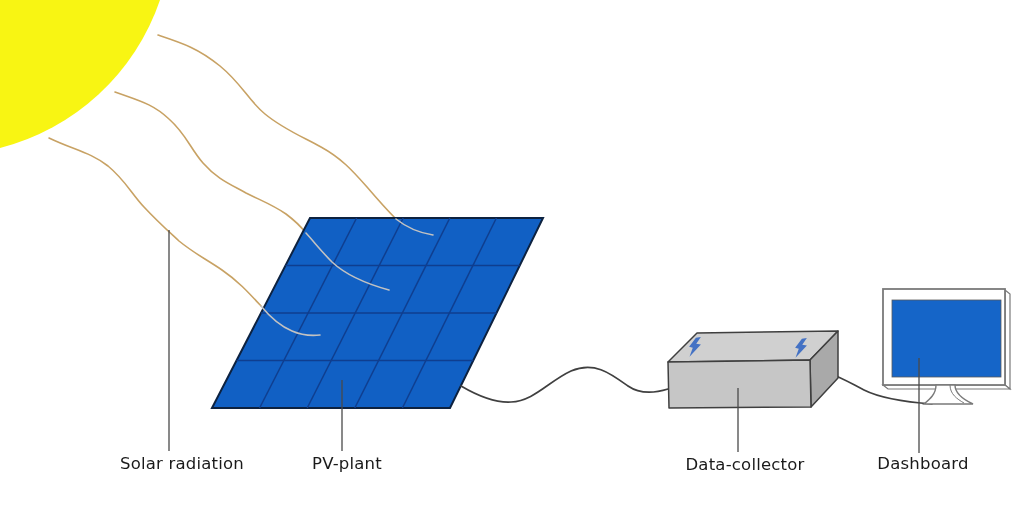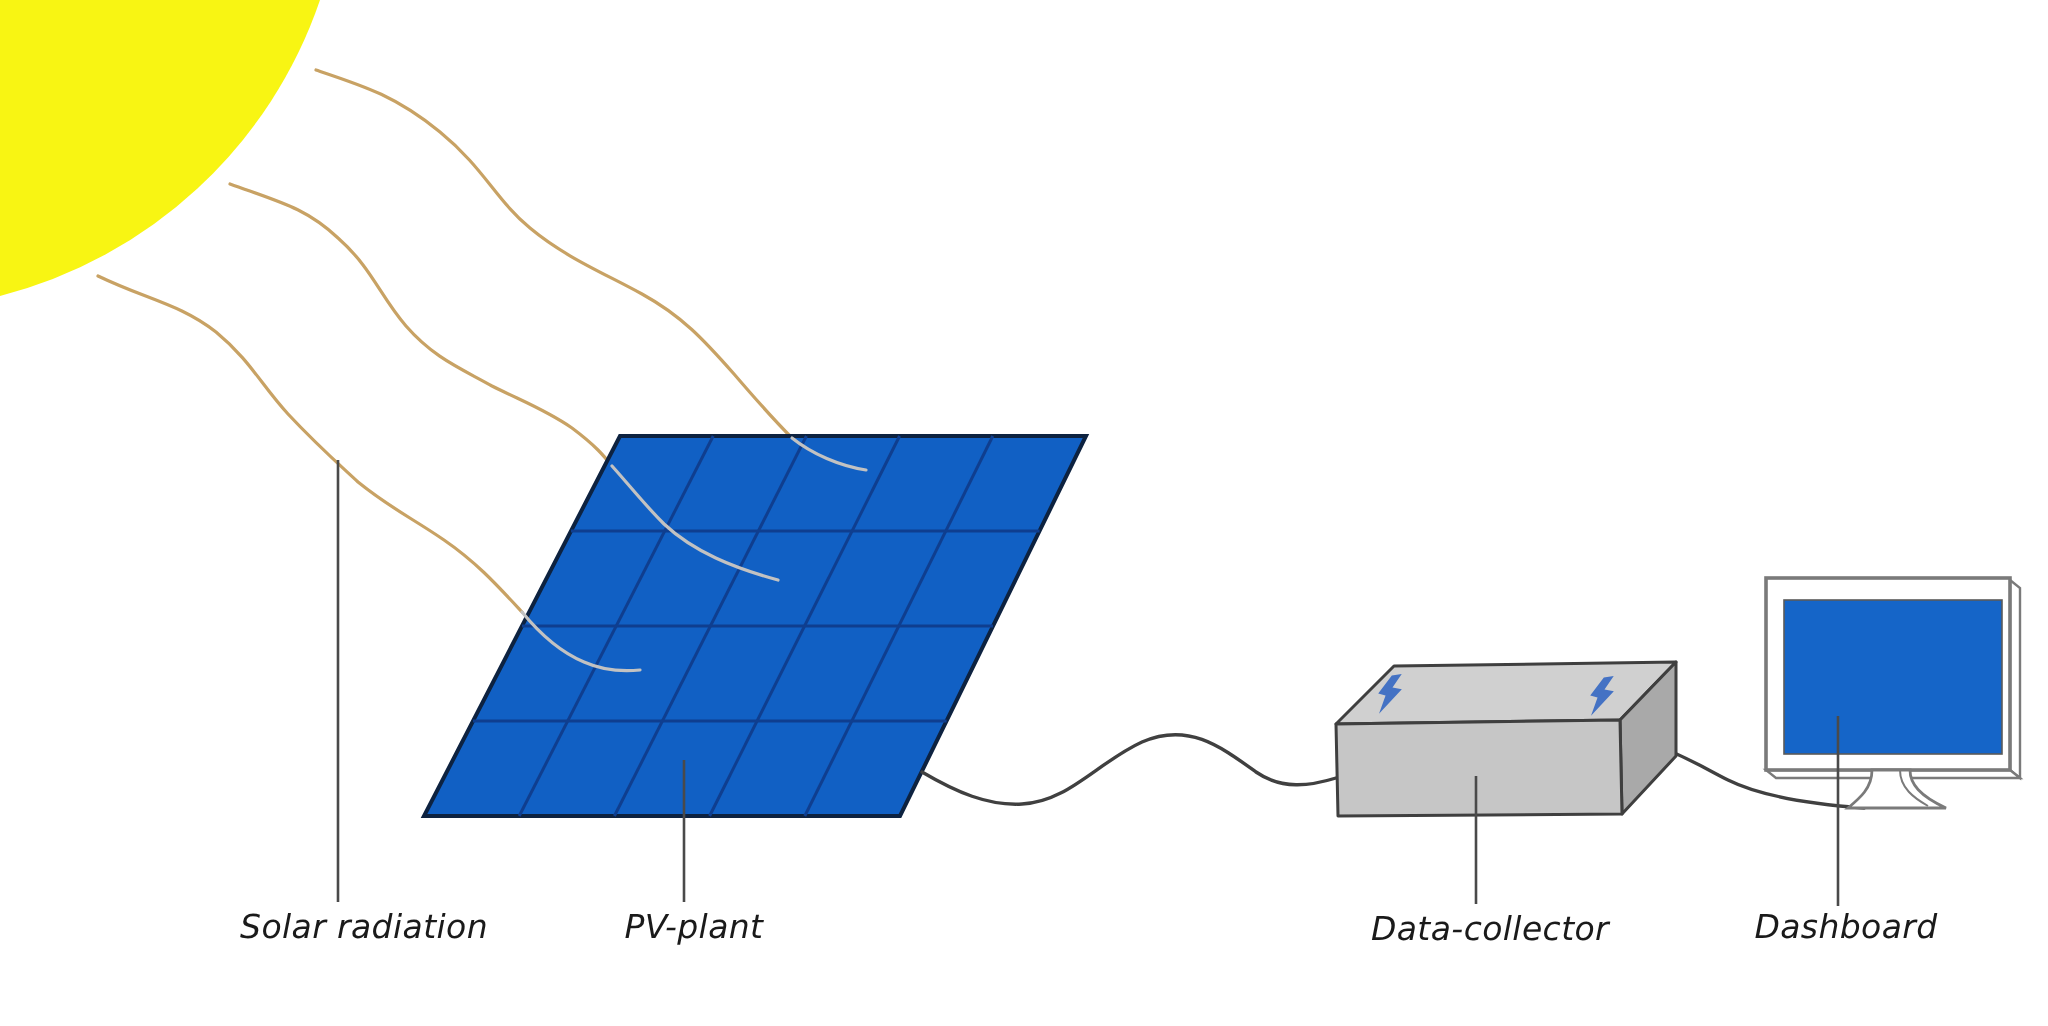--- a/index.html
+++ b/index.html
@@ -1,17 +1,17 @@
 <!DOCTYPE html>
 <html style="--sun: #F8F513; --ray: #C8A264; --ray_faded: #C2C2C2; --panel: #1160C4; --panel_grid: #0F3E8F; --panel_border: #0D2240; --box_front: #C6C6C6; --box_top: #D0D0D0; --box_side: #A9A9A9; --box_border: #3F3F3F; --bolt: #4472C4; --screen: #1565C8; --monitor_border: #7A7A7A; --wire: #404040; --leader: #4A4A4A; --text: #1A1A1A;"><head>
 <meta charset="utf-8">
 <style>
   html,body{margin:0;padding:0;background:#ffffff;}
   .stage{position:relative;width:1024px;height:513px;background:#ffffff;overflow:hidden;
-         font-family:"DejaVu Sans","Liberation Sans",sans-serif;font-style:italic;}
+         font-family:"DejaVu Sans","Liberation Sans",sans-serif;}
   svg{display:block;}
   .label{font-family:"DejaVu Sans","Liberation Sans",sans-serif;
          font-size:16.5px;fill:var(--text,#1a1a1a);letter-spacing:.2px;}
   .sun{fill:var(--sun,#f8f513);stroke:none;}
   .ray{fill:none;stroke:var(--ray,#c8a264);stroke-width:1.6;stroke-linecap:round;}
   .ray-faded{fill:none;stroke:var(--ray_faded,#c2c2c2);stroke-width:1.6;stroke-linecap:round;}
   .panel{fill:var(--panel,#1160c4);stroke:var(--panel_border,#0d2240);stroke-width:2;}
   .grid{stroke:var(--panel_grid,#0f3e8f);stroke-width:1.5;}
   .wire{fill:none;stroke:var(--wire,#404040);stroke-width:1.7;stroke-linecap:round;}
   .leader{stroke:var(--leader,#4a4a4a);stroke-width:1.3;}

